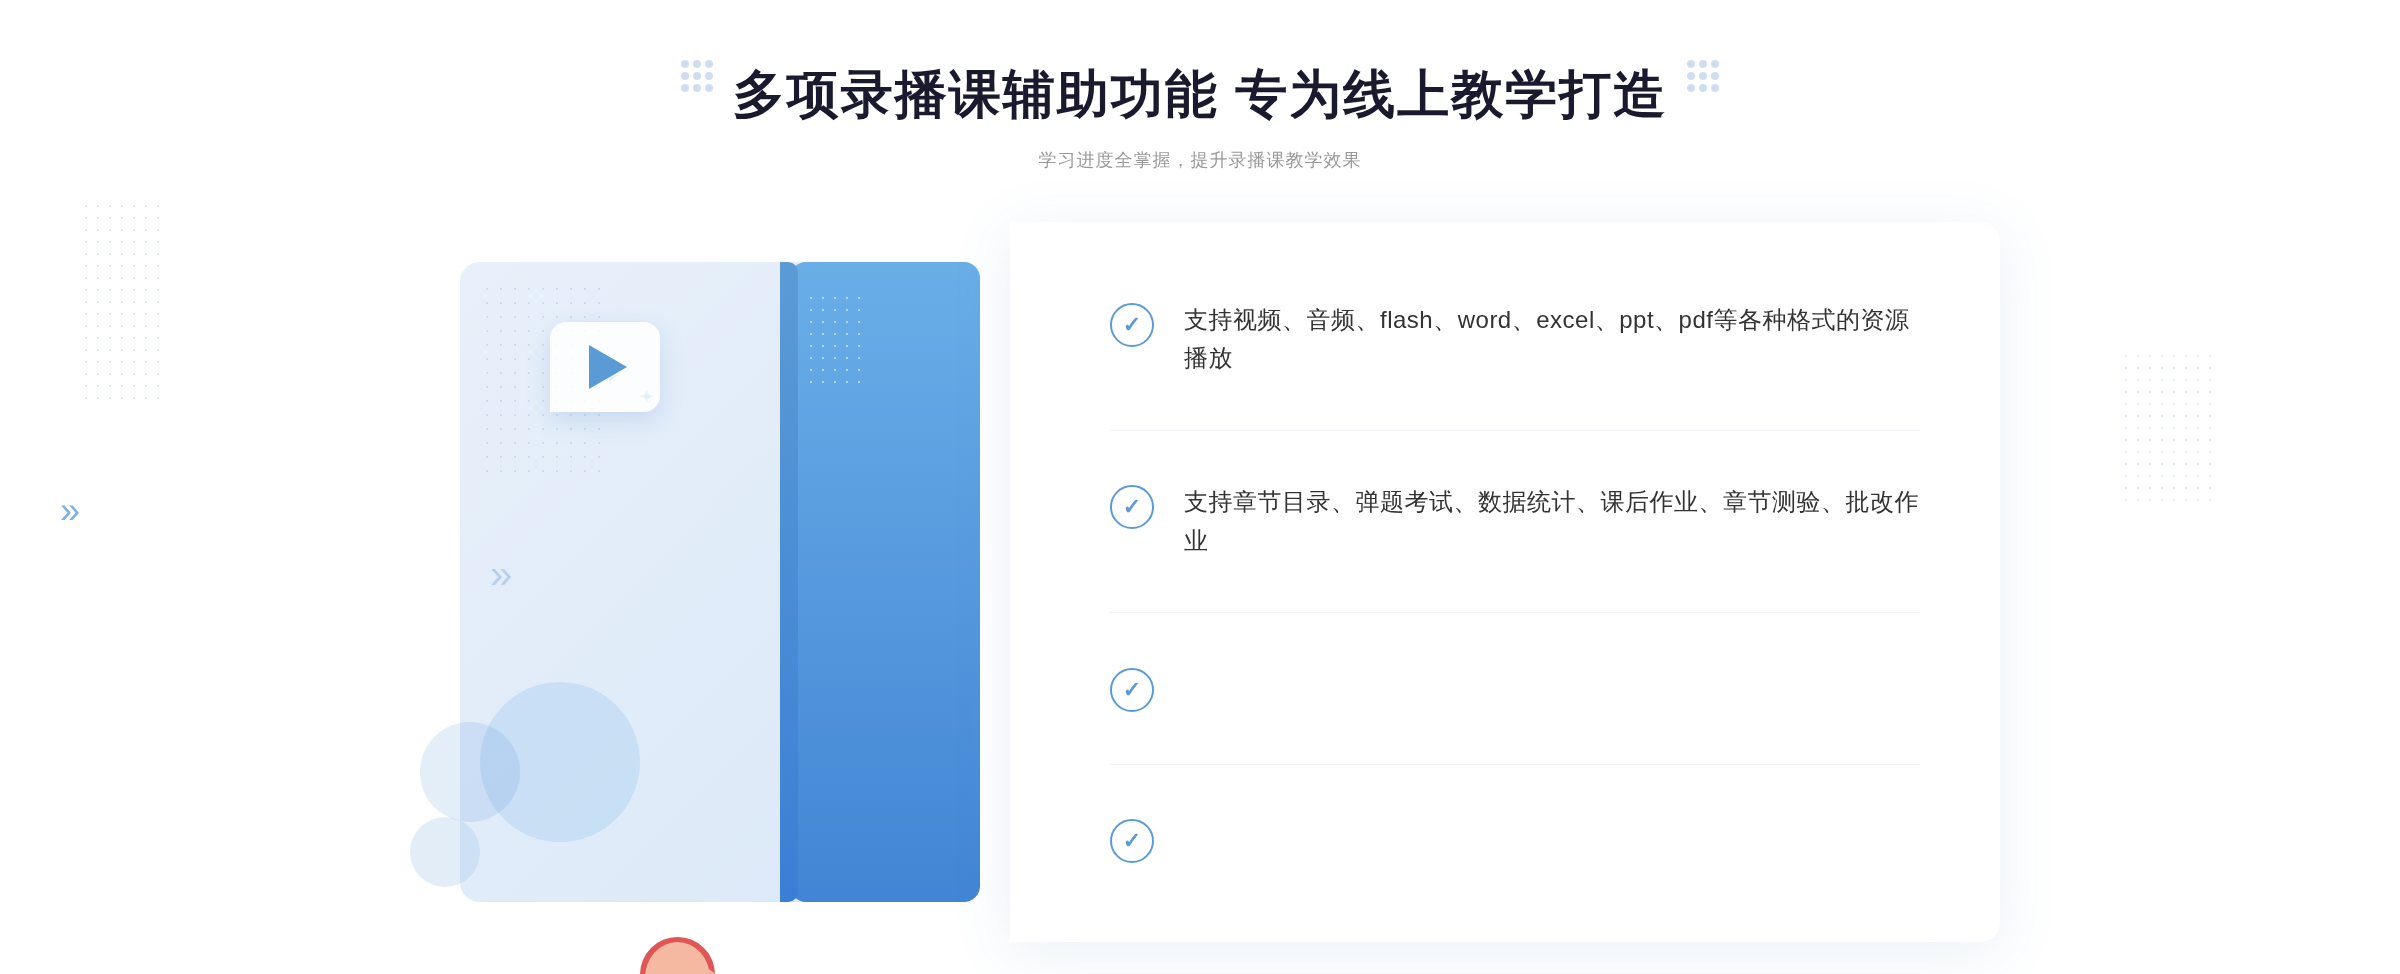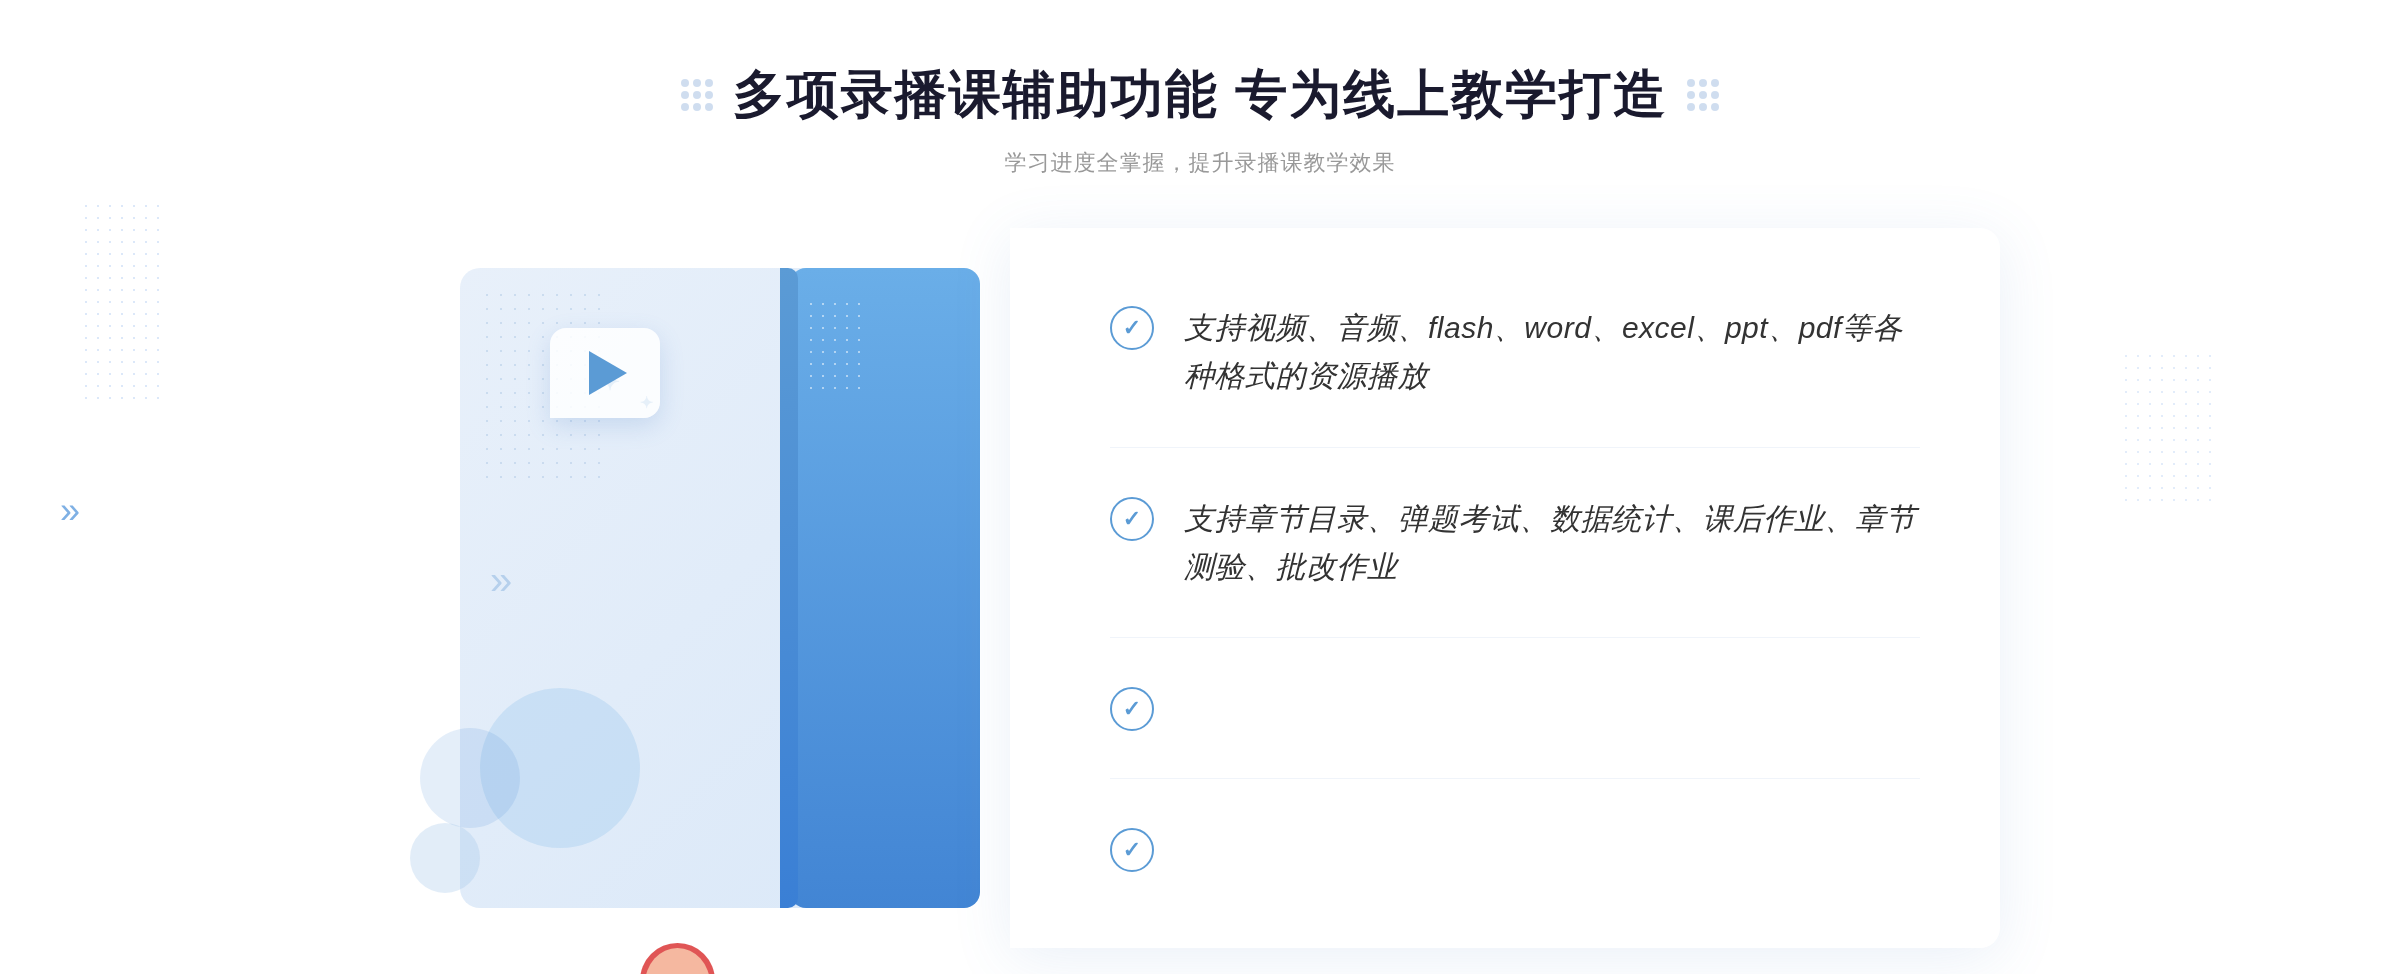--- a/index.html
+++ b/index.html
@@ -62,21 +62,20 @@
 
     
     .header-section {
       text-align: center;
       margin-bottom: 50px;
       position: relative;
     }
 
     .header-decorators {
       display: flex;
-      align-items: center;
       justify-content: center;
       gap: 20px;
       margin-bottom: 18px;
     }
 
     .dot-grid {
       display: grid;
       grid-template-columns: repeat(3, 8px);
       grid-template-rows: repeat(3, 8px);
       gap: 4px;
@@ -91,21 +90,21 @@
     }
 
     .page-title {
       font-size: 52px;
       font-weight: 700;
       color: #1a1a2e;
       letter-spacing: 2px;
     }
 
     .page-subtitle {
-      font-size: 22px;
+      font-size: 18px;
       color: #999;
       margin-top: 14px;
       letter-spacing: 1px;
     }
 
     
     .main-content {
       display: flex;
       width: 1600px;
       gap: 0;
@@ -309,25 +308,24 @@
     }
 
     .check-mark {
       color: #5b9bd5;
       font-size: 22px;
       font-weight: bold;
       line-height: 1;
     }
 
     .feature-text {
-      font-size: 30px;
+      font-size: 24px;
       color: #333;
       line-height: 1.6;
       letter-spacing: 0.5px;
-      font-style: italic;
     }
 
     .feature-divider {
       height: 1px;
       background: #f0f4fa;
       margin: 5px 0;
     }
 
   </style>
 </head>

